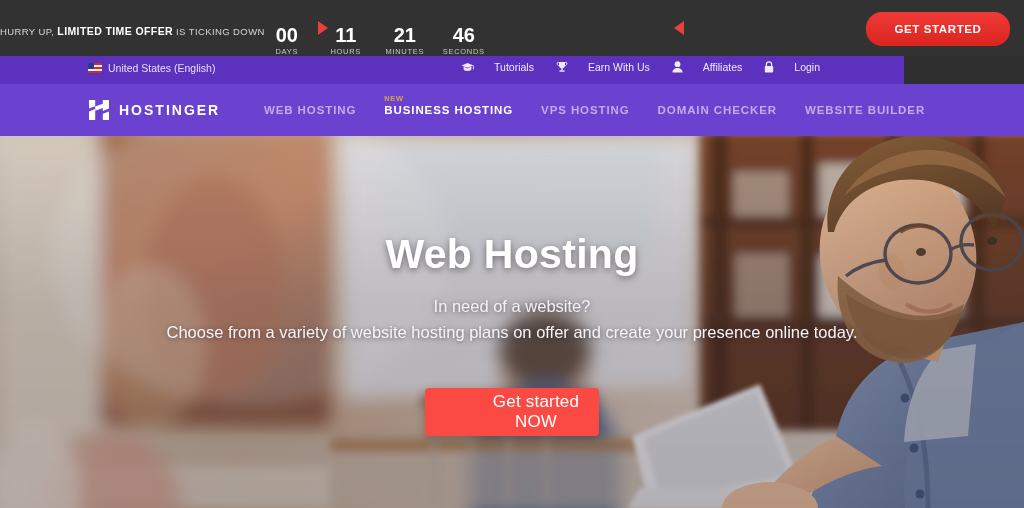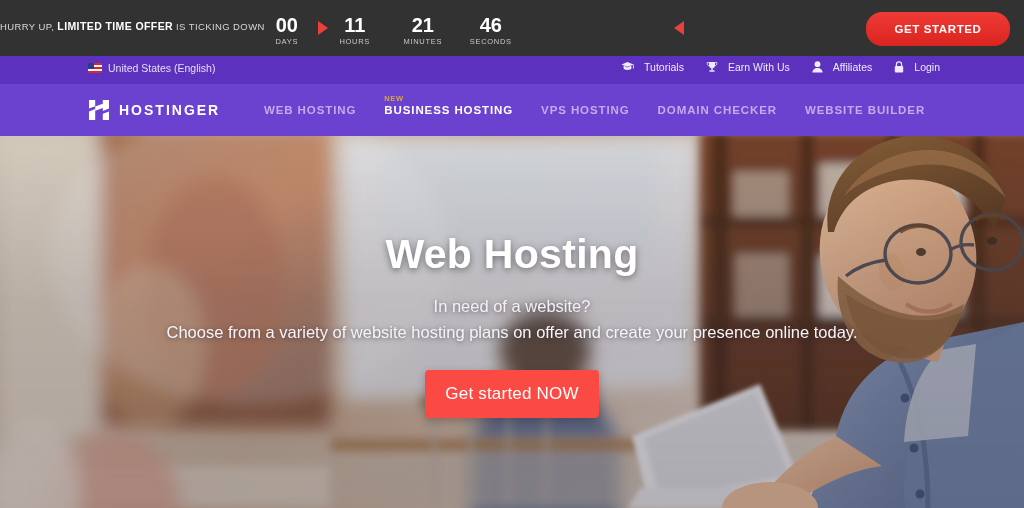--- a/index.html
+++ b/index.html
@@ -33,37 +33,37 @@
   .countdown{
     position:absolute; left:0; right:0; top:6px;
     display:flex; flex-direction:row; align-items:center;
   }
   .countdown-head{
     font-size:9.5px; color:#d6d6d6; letter-spacing:.4px;
     text-transform:uppercase; white-space:nowrap;
   }
   .countdown-head b{ color:#ffffff; font-size:10.5px; }
   .countdown-units{
-    display:flex; gap:24px; margin-top:8px;
+    display:flex; gap:15px; margin-top:18px;
   }
   .cd-unit{ display:flex; flex-direction:column; align-items:center; width:44px;}
   .cd-num{ font-size:20px; font-weight:bold; color:#ffffff; line-height:22px;}
   .cd-lbl{ font-size:7.5px; color:#c9c9c9; letter-spacing:.7px; margin-top:1px;}
   .get-started-btn{
     position:absolute; right:14px; top:12px;
     width:144px; height:34px; border:none; cursor:pointer;
     border-radius:16px; color:#fff; font-size:11.5px; font-weight:bold;
     letter-spacing:.6px;
     background:linear-gradient(180deg,#ef3a35 0%,#d92420 100%);
     font-family:"Liberation Sans", sans-serif;
   }
 
   
   .util-bar{
-    position:relative; width:1024px; height:28px;
+    position:relative; width:904px; height:28px;
     background:#5c31bd; display:flex; align-items:center;
   }
   .locale{
     position:absolute; left:88px; top:6px;
     display:flex; align-items:center; gap:6px;
     font-size:10.5px; color:#e6ddfa; cursor:pointer;
   }
   .flag{
     width:14px; height:10px; border-radius:1px; position:relative;
     background:linear-gradient(#cf2b2b 0 20%,#f2f2f2 20% 40%,#cf2b2b 40% 60%,#f2f2f2 60% 80%,#cf2b2b 80% 100%);
@@ -71,21 +71,21 @@
   }
   .flag::before{
     content:""; position:absolute; left:0; top:0; width:6px; height:6px;
     background:#2a3b8f;
   }
   .util-right{
     position:absolute; right:84px; top:5px;
     display:flex; align-items:center; gap:22px;
   }
   .util-link{
-    display:flex; align-items:flex-start; gap:10px;
+    display:flex; align-items:flex-end; gap:20px;
     font-size:10.5px; color:#efe9fb; cursor:pointer; white-space:nowrap;
   }
   .util-link svg{ display:block; }
 
   
   .main-nav{
     position:relative; width:1024px; height:52px;
     background:#6b41cf; display:flex; align-items:center;
   }
   .logo{
@@ -142,25 +142,26 @@
   }
   .hero-sub1{
     margin-top:19px; font-size:16.5px; color:#f3f0f5;
     text-shadow:0 1px 5px rgba(40,30,40,.6);
   }
   .hero-sub2{
     margin-top:7px; font-size:16.5px; color:#f6f4f8;
     text-shadow:0 1px 5px rgba(40,30,40,.6);
   }
   .hero-cta{
-    margin-top:28px; width:174px; height:48px; border:none; cursor:pointer;
+    margin-top:46px; width:174px; height:48px; border:none; cursor:pointer;
     border-radius:4px; background:#fb4a44; color:#ffffff;
     font-size:17px; letter-spacing:.2px;
     box-shadow:0 3px 10px rgba(30,20,30,.3);
     font-family:"Liberation Sans", sans-serif;
+    padding-left:48px;
   }
 </style>
 </head>
 <body>
 
 <div class="promo-bar">
 
   <div class="arrow-right"></div>
 
   <div class="countdown">

